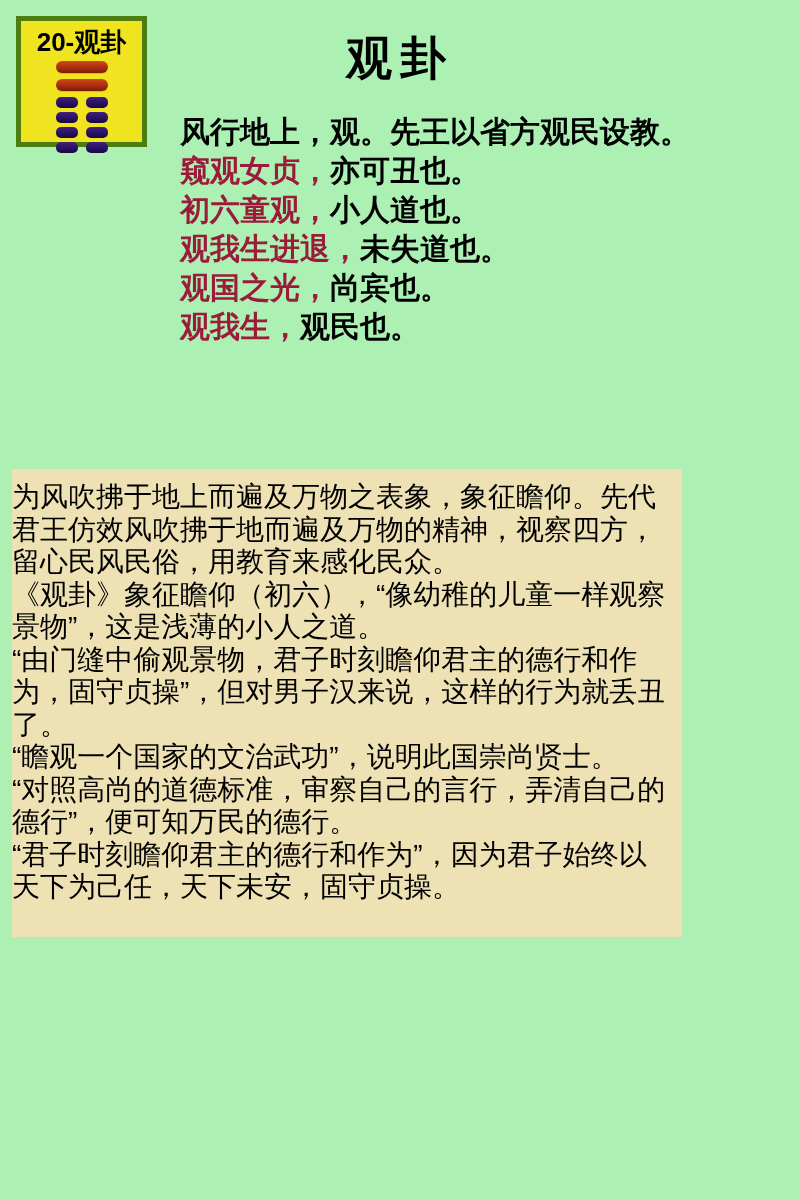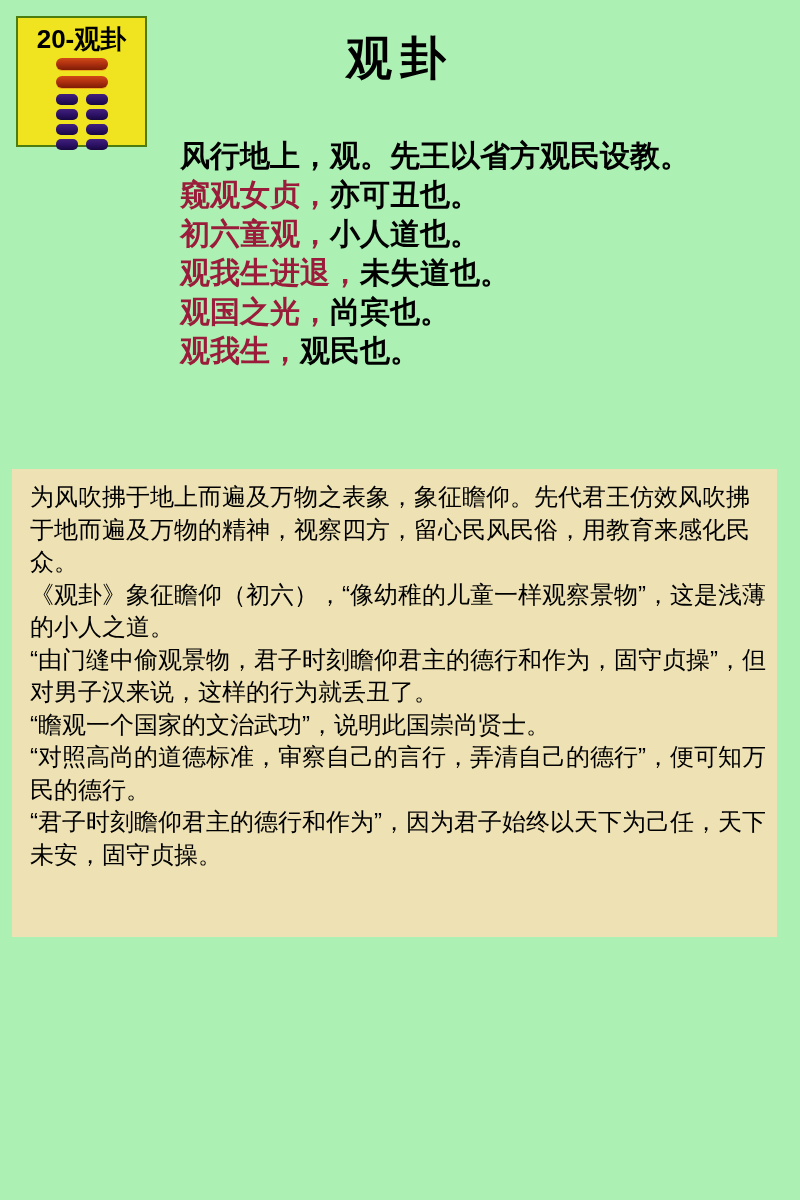--- a/index.html
+++ b/index.html
@@ -10,21 +10,21 @@
     font-family: "Liberation Sans", sans-serif;
     overflow: hidden;
   }
 
   
   .badge {
     position: absolute; left: 16px; top: 16px;
     width: 131px; height: 131px;
     box-sizing: border-box;
     background: var(--badge-bg, #EFE41F);
-    border: 2px solid #4d7c0f;
+    border: 5px solid #4d7c0f;
   }
   .badge-label {
     margin-top: 7px;
     text-align: center;
     font-family: "Liberation Sans", sans-serif;
     font-weight: bold;
     font-size: 26px;
     color: #000;
     line-height: 28px;
     white-space: nowrap;
@@ -62,41 +62,41 @@
     font-family: Liberation Serif, serif;
     font-weight: bold;
     font-size: 46px;
     letter-spacing: 8px;
     color: #000;
   }
 
   
   .verse {
     position: absolute;
-    left: 180px; top: 136px;
+    left: 180px; top: 112px;
     width: 610px;
     font-family: "Liberation Serif", "DejaVu Serif", serif;
     font-weight: bold;
     font-size: 30px;
     line-height: 39px;
     color: #000;
     white-space: nowrap;
   }
   .verse .red { color: var(--verse-red, #9B1C3A); }
 
   
   .explain {
     position: absolute;
     left: 12px; top: 469px;
-    width: 765px; height: 468px;
+    width: 670px; height: 468px;
     box-sizing: border-box;
     background: var(--panel-bg, #EEE2B5);
-    padding: 12px 8px 0 18px;
+    padding: 12px 8px 0 0;
     font-family: "Liberation Sans", sans-serif;
-    font-size: 24px;
+    font-size: 28px;
     line-height: 32.5px;
     color: #000;
   }
   .explain p { margin: 0; }
 </style>
 </head>
 <body style="--page-bg: #ACF0B4; --badge-bg: #EFE41F; --panel-bg: #EEE2B5; --verse-red: #9B1C3A; --solid-line: #B23210; --broken-line: #2B1163;">
 
 <div class="badge">
   <div class="badge-label">20-观卦</div>

